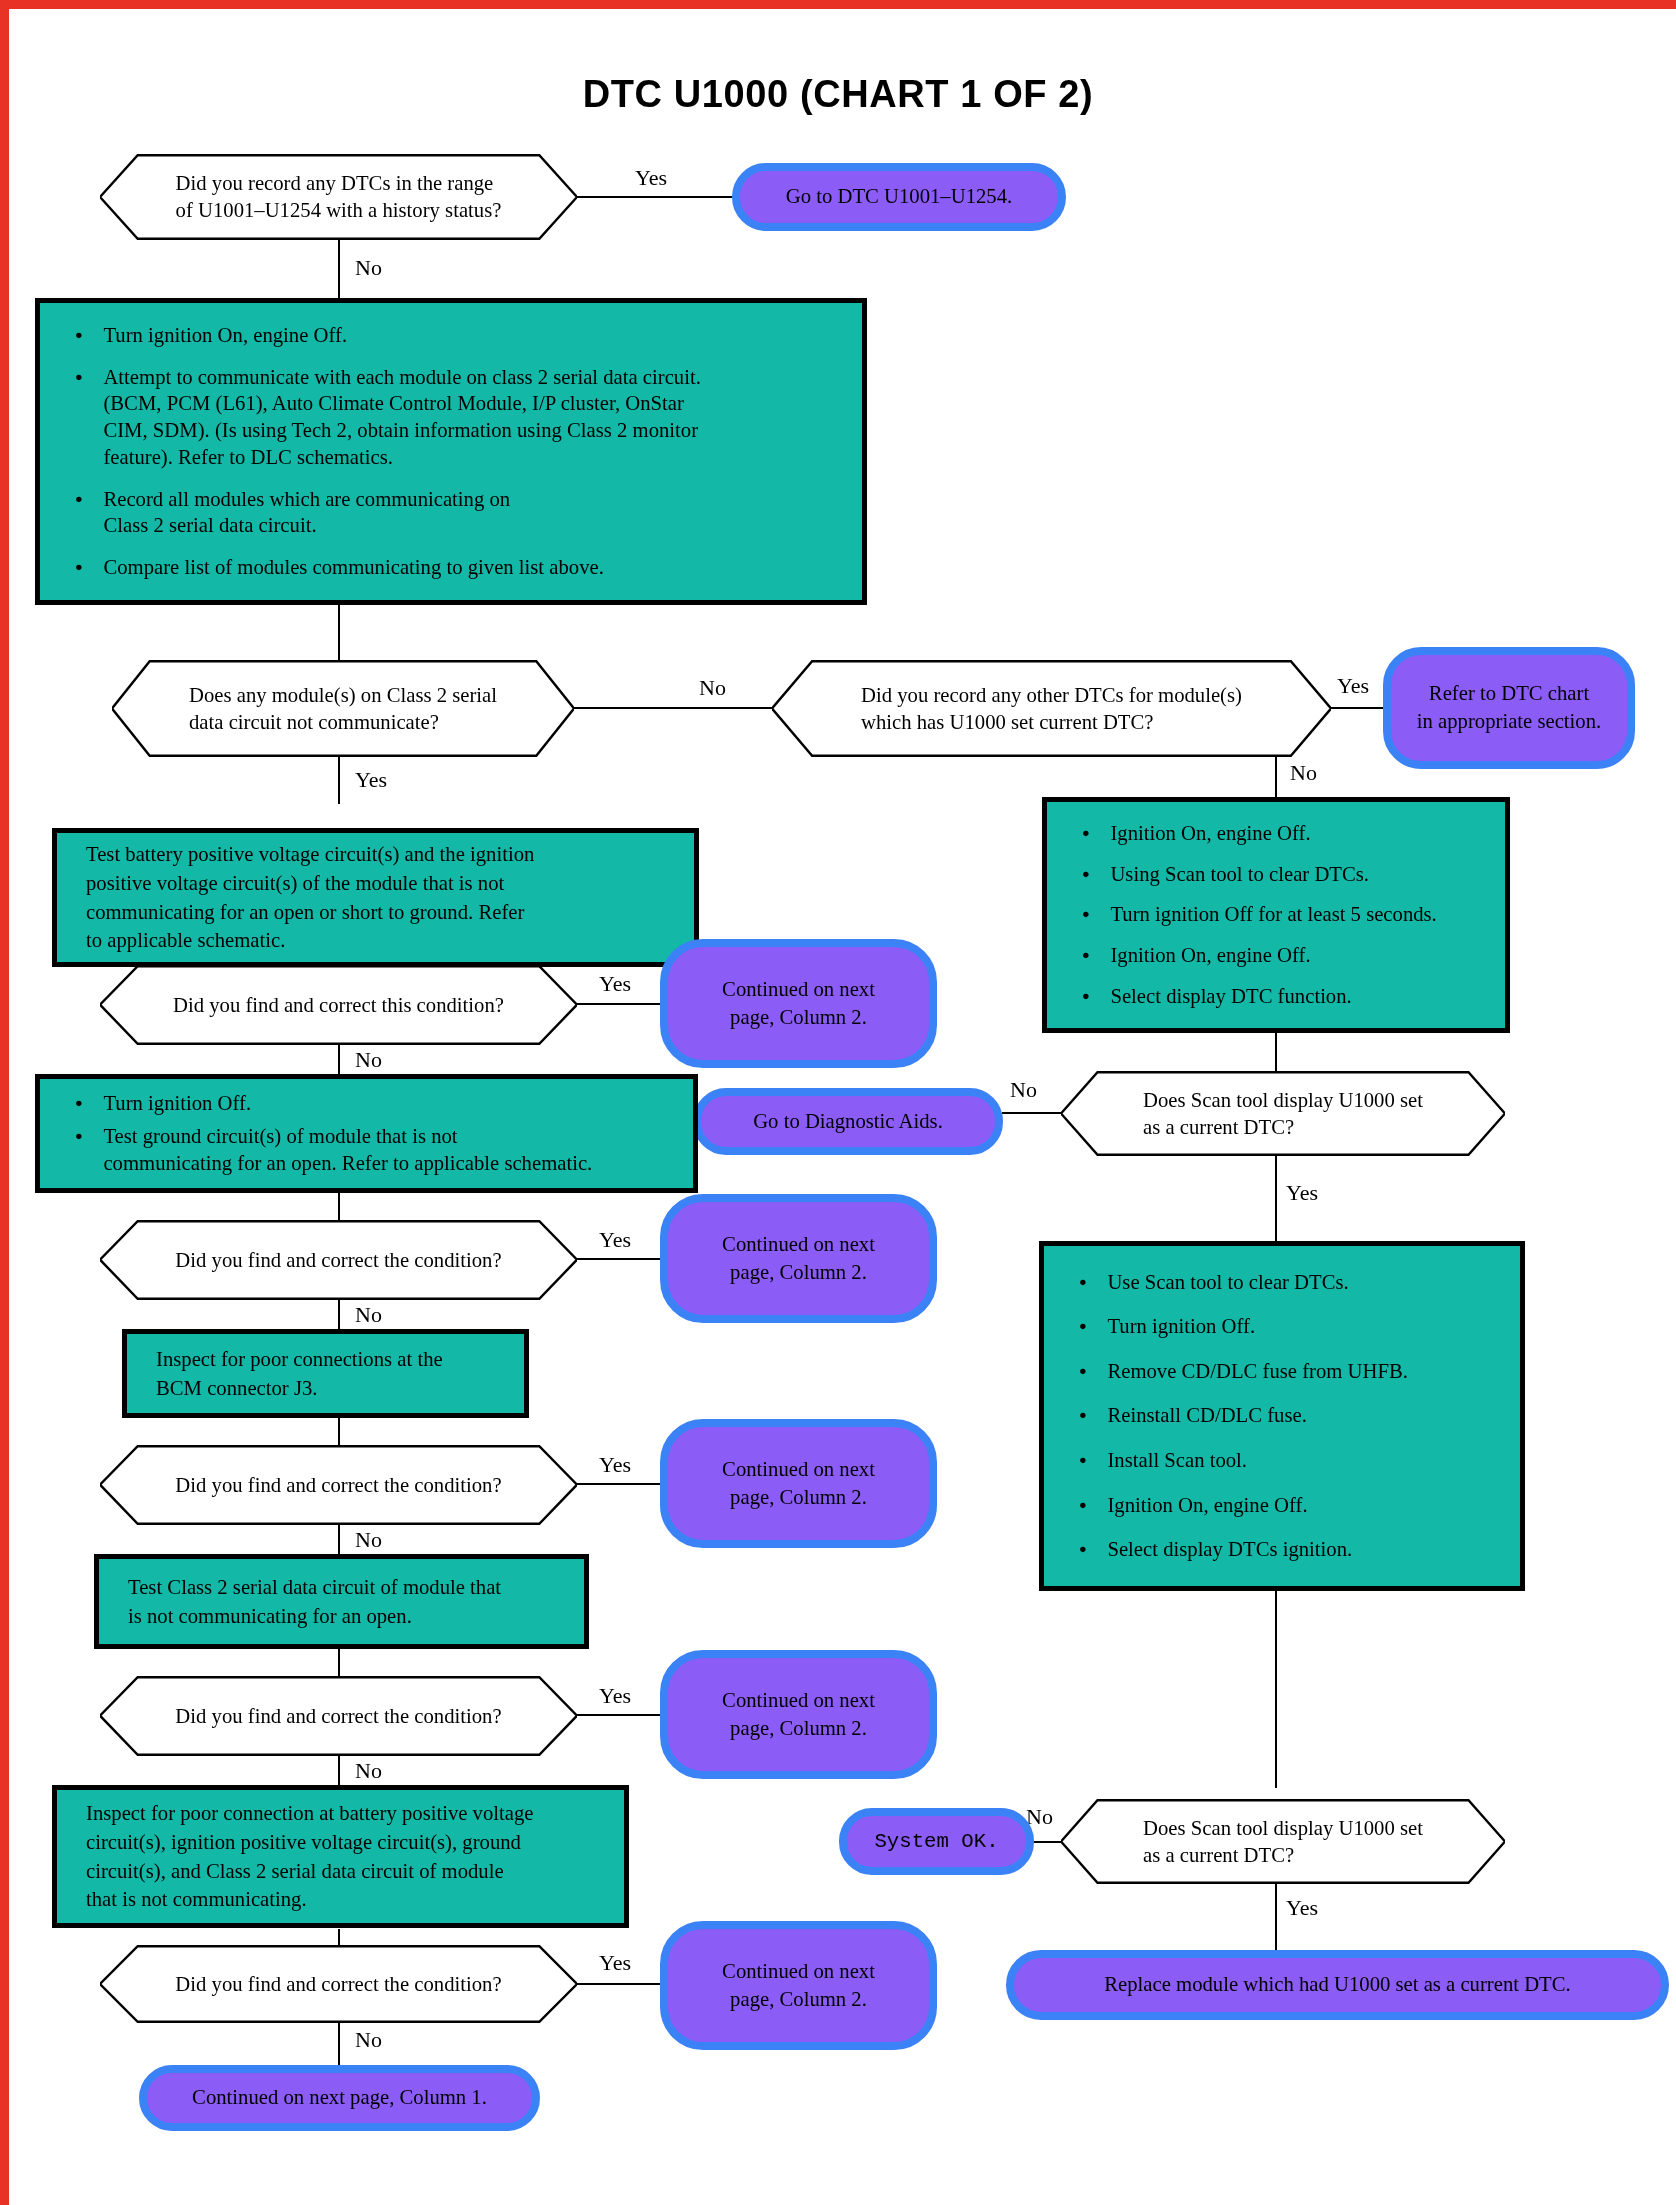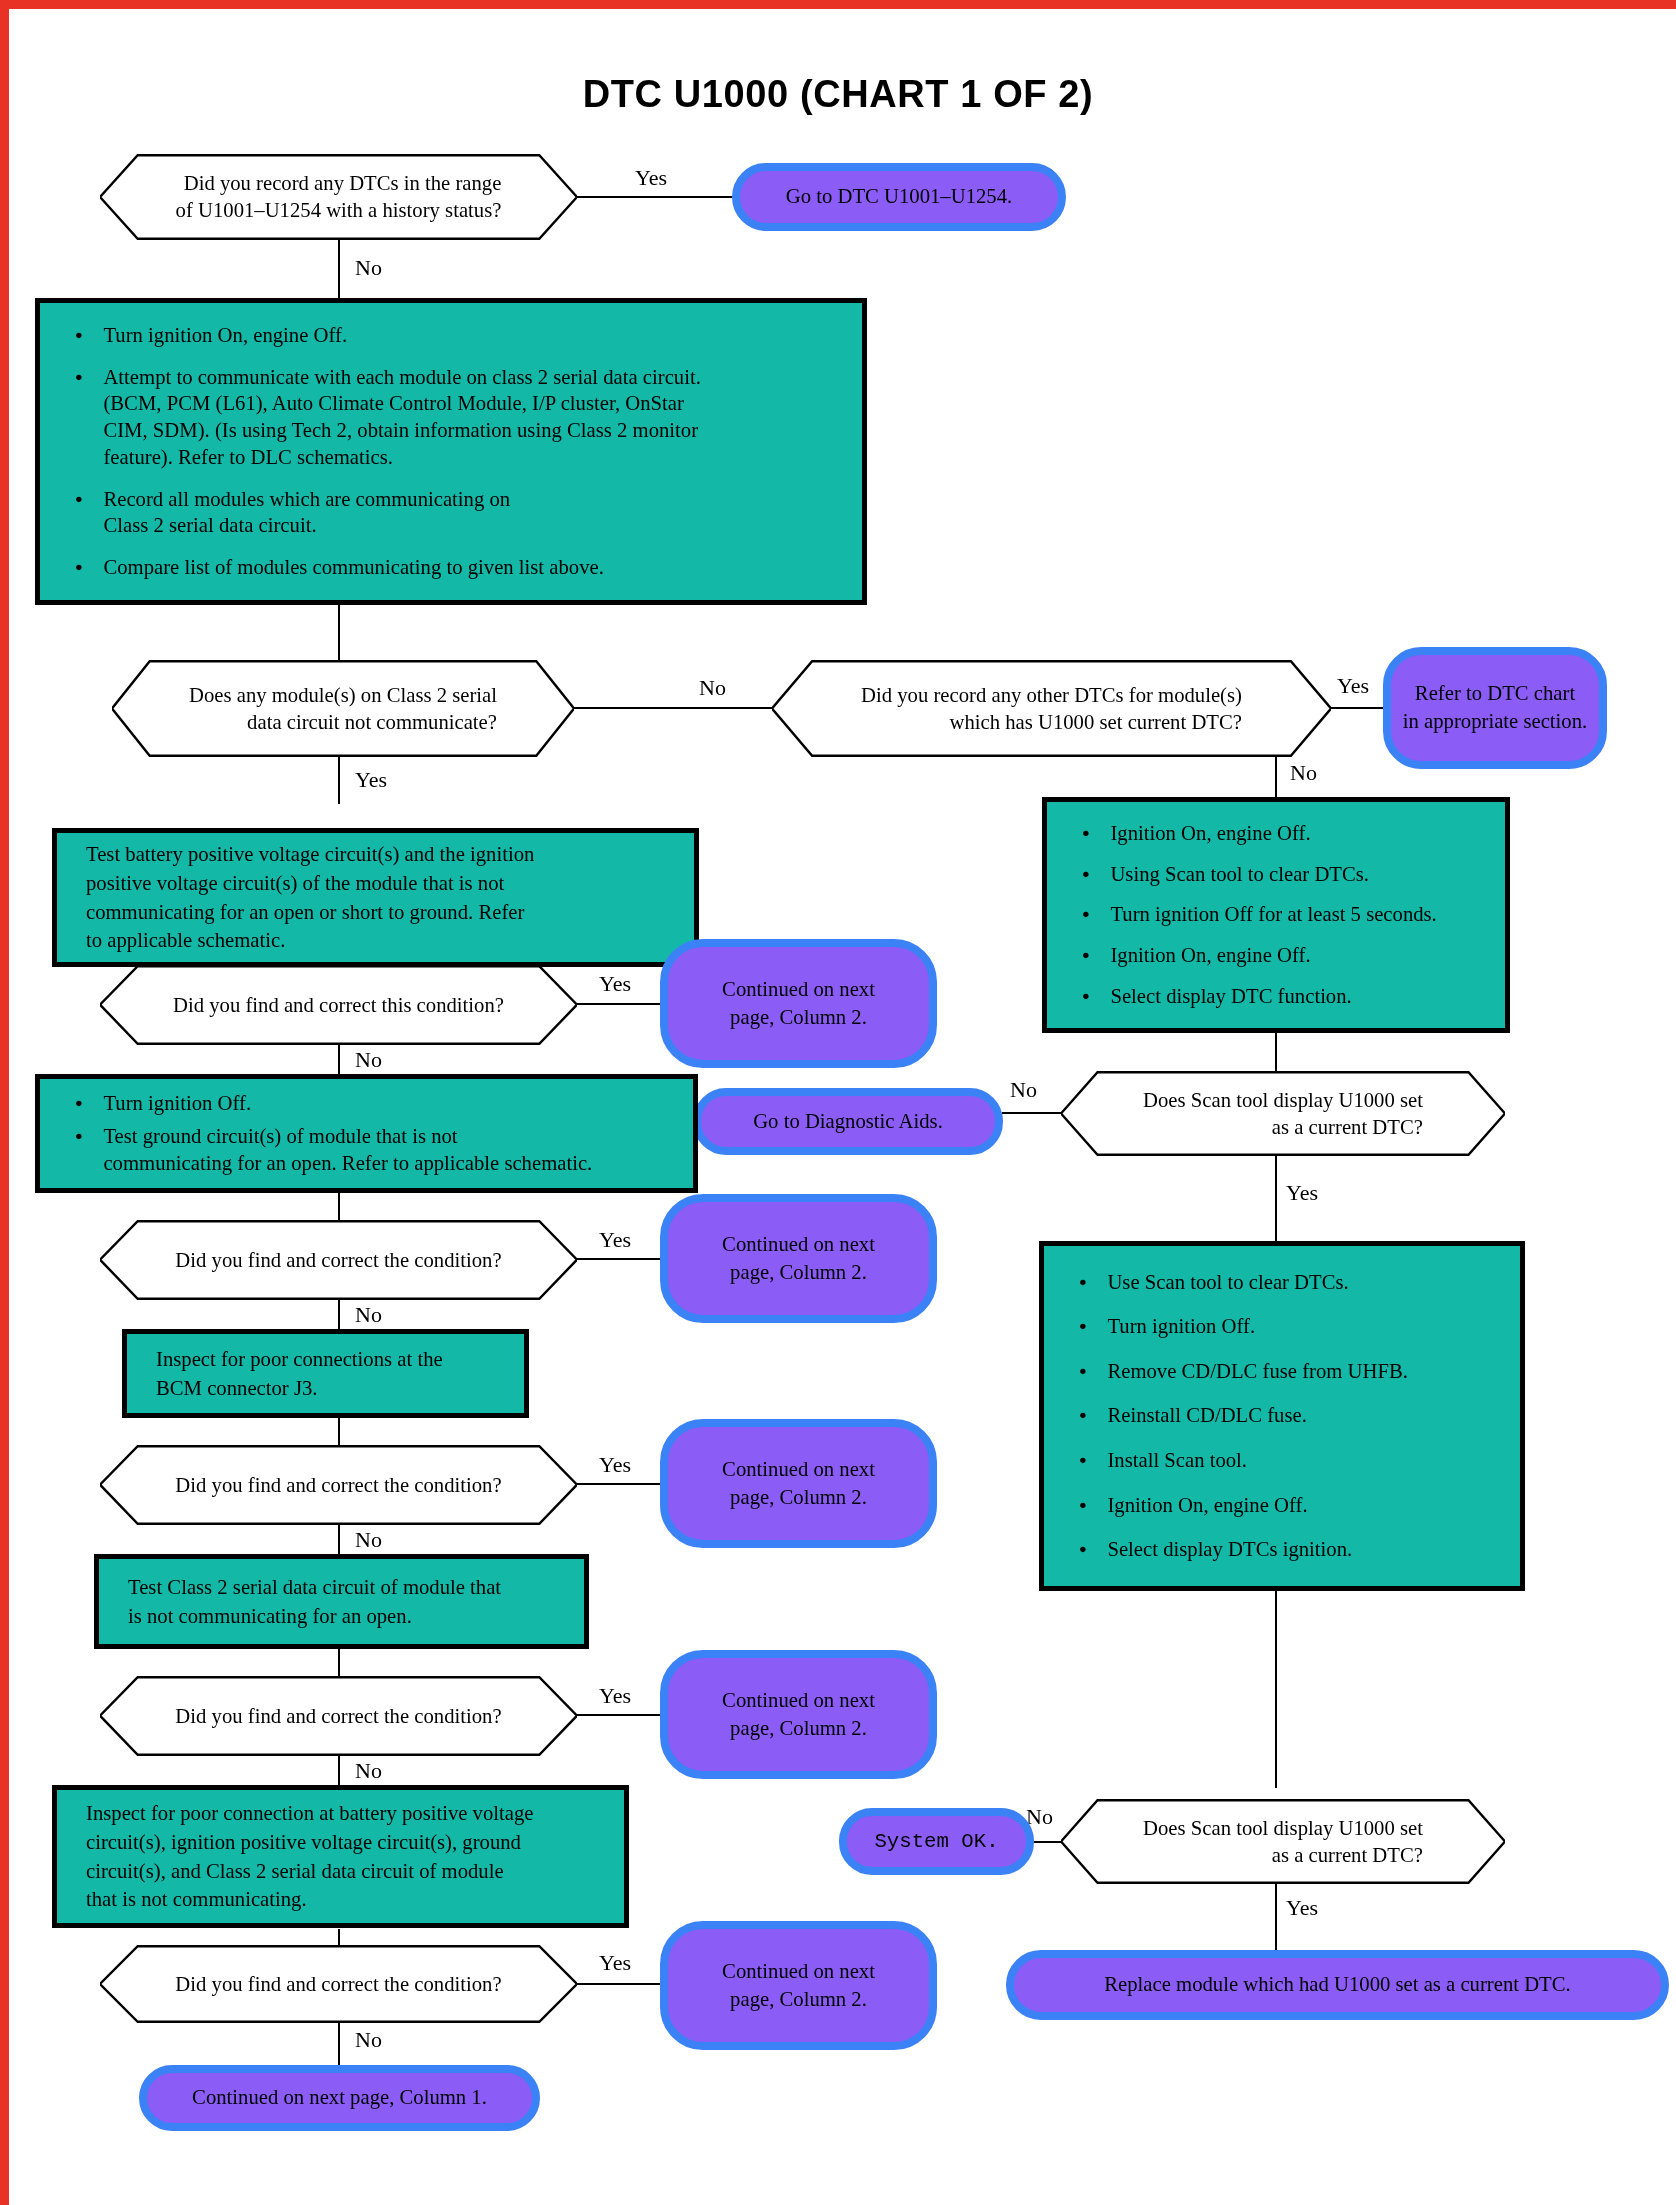--- a/index.html
+++ b/index.html
@@ -6,21 +6,21 @@
   .page{position:relative;width:1676px;height:2205px;background:#ffffff;overflow:hidden;
         font-family:"Liberation Serif",serif;color:#000;}
   .edge{position:absolute;z-index:50;}
   .edge.top{left:0;top:0;width:100%;height:8.5px;}
   .edge.left{left:0;top:0;width:8.5px;height:100%;}
   .title{position:absolute;left:0;top:73px;width:100%;text-align:center;
          font-family:"Liberation Sans",sans-serif;font-weight:700;font-size:38px;letter-spacing:0.6px;}
   .hex{position:absolute;}
   .hex svg{position:absolute;left:0;top:0;width:100%;height:100%;}
   .hex .txt{position:absolute;left:24px;right:24px;top:0;bottom:0;display:flex;align-items:center;justify-content:center;
-            text-align:right;white-space:pre-line;font-size:20.7px;line-height:1.3;}
+            text-align:left;white-space:pre-line;font-size:20.7px;line-height:1.3;}
   .box{position:absolute;border:5.5px solid #000;background:#14b8a6;box-sizing:border-box;}
   .ptext{position:absolute;left:0;top:0;right:0;bottom:0;display:flex;align-items:center;
          padding:0 18px 0 29px;white-space:pre-line;font-size:20.7px;line-height:1.38;box-sizing:border-box;}
   .bullets{display:flex;flex-direction:column;justify-content:space-evenly;height:100%;
            box-sizing:border-box;padding:4.9px 14.6px 4.9px 35px;}
   .bi{display:flex;align-items:flex-start;white-space:pre-line;font-size:20.7px;line-height:1.3;}
   .bi::before{content:"●";font-size:12.8px;line-height:27px;margin-right:20.7px;}
   .stad{position:absolute;border:8px solid #3b82f6;border-radius:43px;background:#8b5cf6;box-sizing:border-box;
         display:flex;align-items:center;justify-content:center;text-align:center;
         white-space:pre-line;font-size:20.7px;line-height:1.35;}
@@ -119,21 +119,21 @@
     <div class="txt">Does any module(s) on Class 2 serial
 data circuit not communicate?</div>
   </div>
   <div class="hex" style="left:772px;top:660px;width:559px;height:97px;">
     <svg viewBox="0 0 920 160" preserveAspectRatio="none">
         <polygon points="0,80 66,2 854,2 920,80 854,158 66,158" fill="#fff" stroke="#000" stroke-width="4"></polygon>
       </svg>
     <div class="txt">Did you record any other DTCs for module(s)
 which has U1000 set current DTC?</div>
   </div>
-  <div class="stad" style="left:1383px;top:647px;width:224px;height:122px;border-radius:38px;">Refer to DTC chart
+  <div class="stad" style="left:1383px;top:647px;width:252px;height:122px;border-radius:38px;">Refer to DTC chart
 in appropriate section.</div>
 
   <div class="box" style="left:1042px;top:797px;width:468px;height:236px;">
     <div class="bullets">
       <div class="bi">Ignition On, engine Off.</div>
       <div class="bi">Using Scan tool to clear DTCs.</div>
       <div class="bi">Turn ignition Off for at least 5 seconds.</div>
       <div class="bi">Ignition On, engine Off.</div>
       <div class="bi">Select display DTC function.</div>
     </div>

